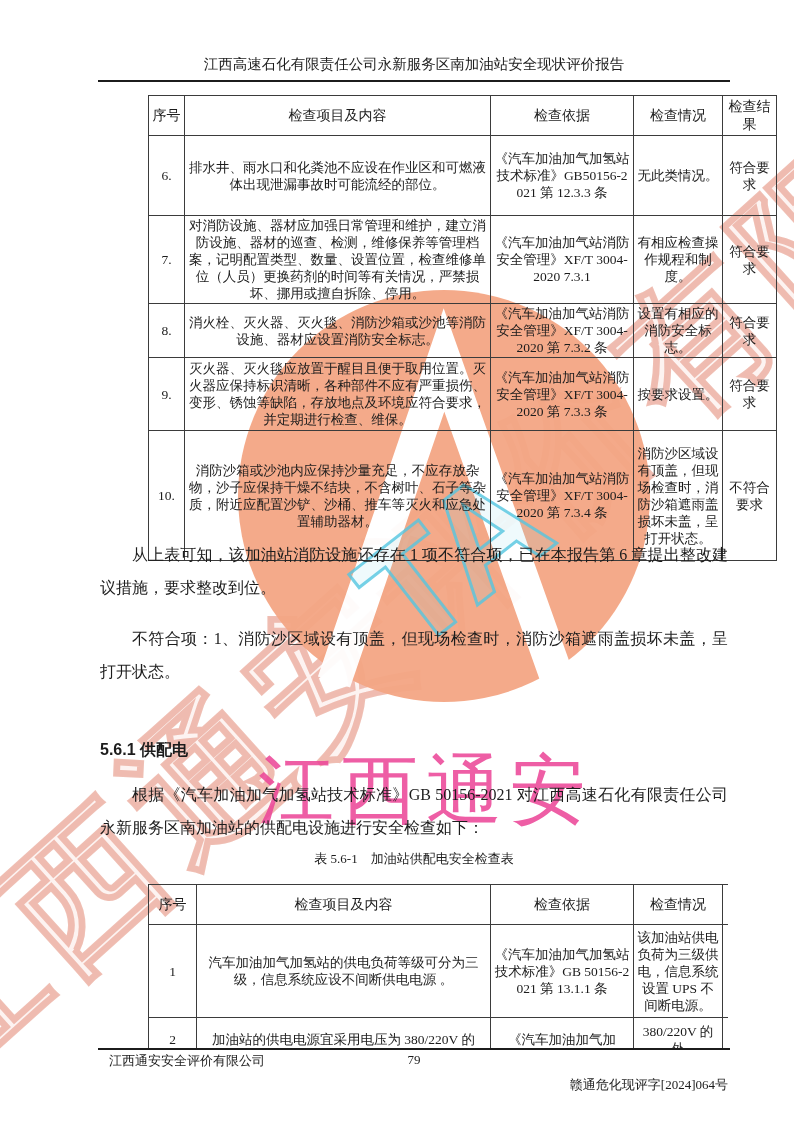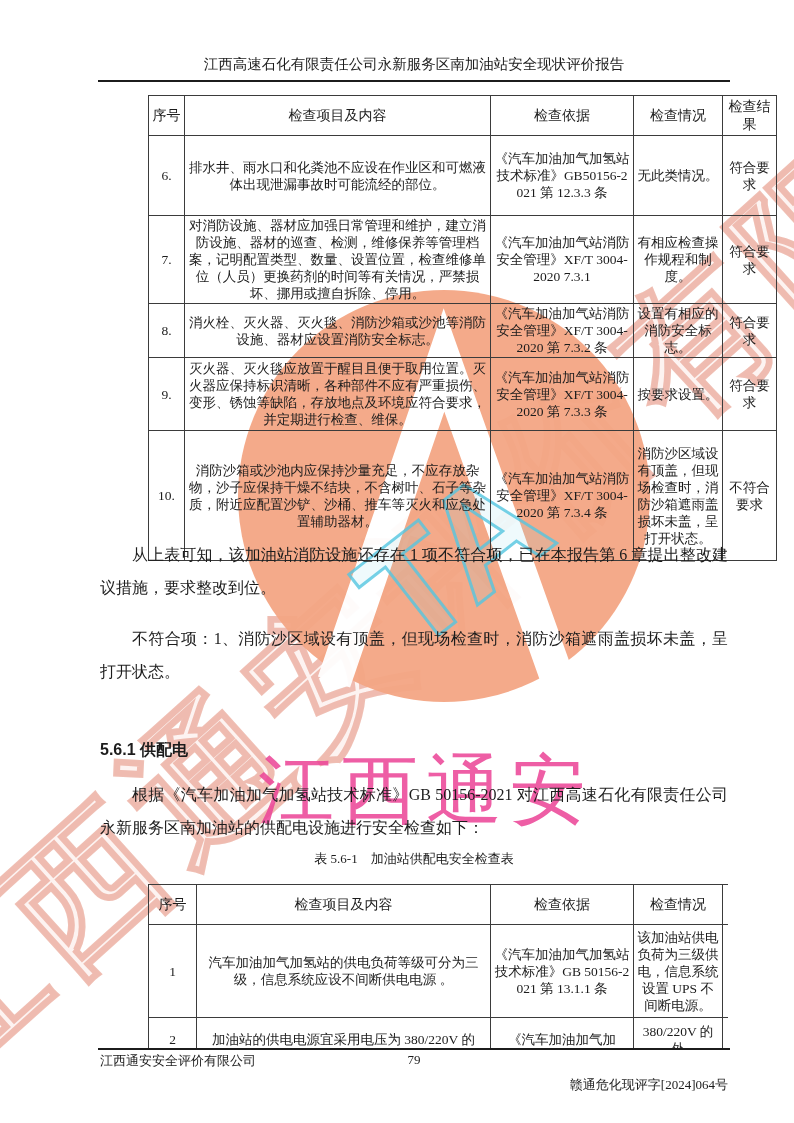--- a/index.html
+++ b/index.html
@@ -58,21 +58,21 @@
   .para2 { top:622px; }
   .h56  { left:100px; top:694px; width:628px; font-size:19px; font-weight:bold; letter-spacing:1px; }
   .h561 { left:100px; top:740px; width:628px; font-size:16px; font-weight:bold;
           font-family:"Liberation Sans","DejaVu Sans",sans-serif; }
   .para3 { top:778px; }
   .tbl-caption { left:100px; top:850px; width:628px; text-align:center; font-size:13px; }
   .tbl2-wrap { left:100px; top:884px; width:628px; height:164px; overflow:hidden; }
 
   .footer-rule { left:98px; top:1048px; width:632px; border-top:2px solid #1c1c1c; height:0; }
   .doc-footer { left:100px; top:1052px; width:628px; font-size:13px; }
-  .doc-footer .f-left  { position:absolute; left:0;text-align:right; }
+  .doc-footer .f-left  { position:absolute; left:9px;text-align:right; }
   .doc-footer .f-center{ position:absolute; left:0; width:100%; text-align:center; }
   .doc-footer .f-right { position:absolute; right:0;margin-top:24px; }
 </style>
 </head>
 <body>
 
 <div class="page">
 
   <div class="layer wm-diagonal">江西通安评价有限公司</div>
 

